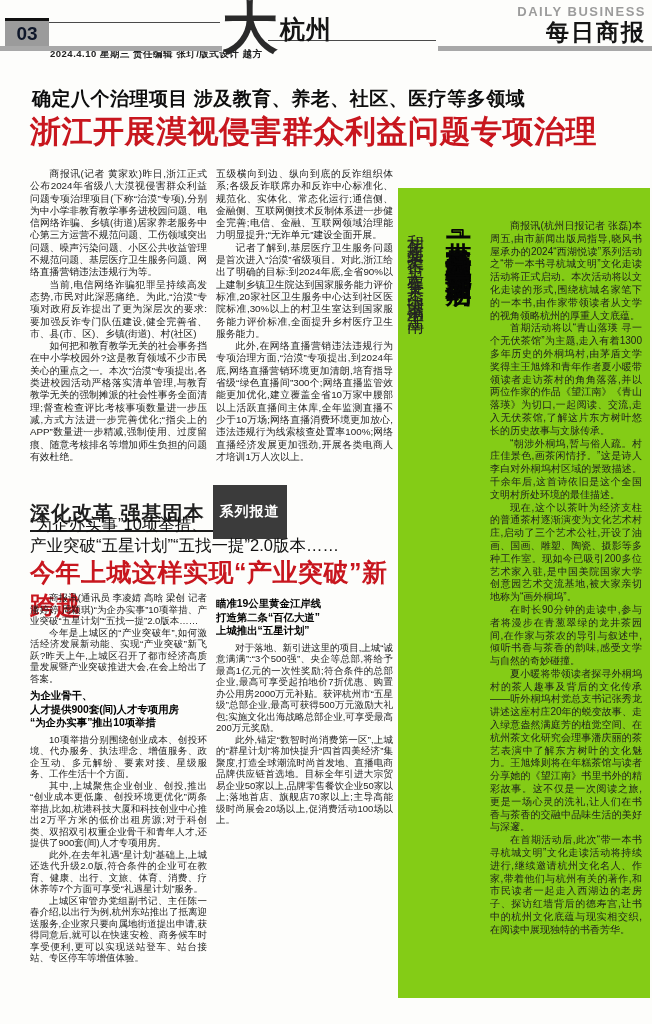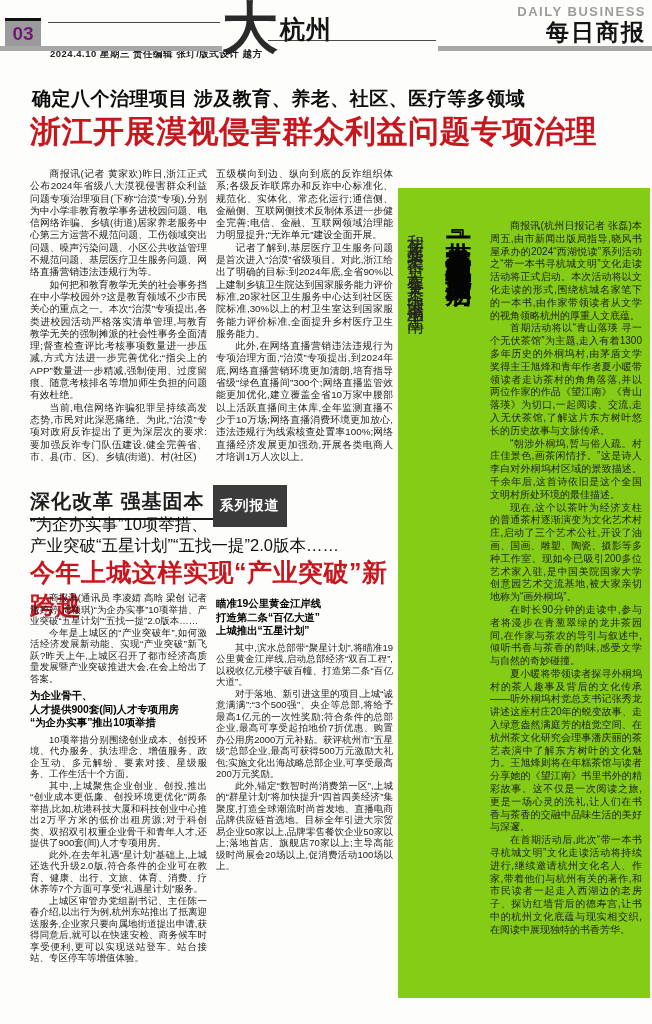--- a/index.html
+++ b/index.html
@@ -5,43 +5,43 @@
   html,body{margin:0;padding:0;background:#888;}
   .page{
     position:relative;width:652px;height:1024px;background:#fdfdfb;
     font-family:"Liberation Sans",sans-serif;color:#1c1c1c;
     overflow:hidden;margin:0 auto;
   }
   
   .hdr-rule{position:absolute;background:#a8a8a8;}
   .hdr-thinrule{position:absolute;background:#4a4a4a;height:1px;}
   .pagenum{
-    position:absolute;left:5px;top:18px;width:36px;height:25px;
-    background:#9b9b9b;color:#701a75;font-size:19px;font-weight:700;
+    position:absolute;left:5px;top:18px;width:44px;height:25px;
+    background:#9b9b9b;color:#0f172a;font-size:19px;font-weight:700;
     display:flex;align-items:center;justify-content:center;
     border-top:3px solid #111;
   }
   .dateline{position:absolute;left:50px;top:30px;font-size:9.5px;font-weight:700;color:#222;letter-spacing:.5px;margin-top:18px;}
   .mast{position:absolute;left:222px;top:2px;display:flex;align-items:flex-end;}
   .mast .big-da{font-size:56px;line-height:52px;font-weight:900;color:#2a2a2a;}
   .mast .city{font-size:25px;font-weight:900;color:#161616;margin:0 0 8px 2px;letter-spacing:1px;text-align:right;}
   .mast-en{position:absolute;right:6px;top:4px;font-size:13px;font-weight:700;color:#9c9c9c;letter-spacing:1.5px;}
   .mast-cn{position:absolute;right:6px;top:17px;font-size:23px;font-weight:900;color:#141414;letter-spacing:2px;font-family:"Liberation Serif",serif;}
   
   .top-kicker{position:absolute;left:32px;top:86px;width:592px;font-size:19px;font-weight:600;color:#0d0d0d;letter-spacing:.5px;}
   .top-headline{position:absolute;left:30px;top:112px;width:596px;margin:0;font-size:31px;line-height:40px;font-weight:900;color:#c8161e;letter-spacing:.5px;}
   .top-cols{position:absolute;left:30px;top:168px;width:363px;height:296px;display:flex;gap:9px;overflow:hidden;justify-content:space-between;}
   .ncol{width:177px;overflow:hidden;}
   .para{margin:0;font-size:9.8px;line-height:12.3px;text-align:justify;text-indent:2em;color:#1d1d1d;}
   .para.cont{text-indent:0;}
   .para.subhead{text-indent:0;font-weight:800;white-space:pre-line;font-size:10.8px;line-height:14px;margin:5px 0 4px;color:#000;}
   
   .badge-row{position:absolute;left:30px;top:478px;display:flex;align-items:flex-end;}
   .badge-title{font-size:20px;font-weight:800;color:#1f1f1f;letter-spacing:1px;border-bottom:2px solid #1b1b1b;padding:0 8px 3px 0;}
-  .badge-tag{background:#3b3b3b;color:#fff;font-size:14px;font-weight:700;padding:12px 7px;transform:translateY(7px);letter-spacing:1px;}
+  .badge-tag{background:#3b3b3b;color:#fff;font-size:14px;font-weight:700;padding:18px 7px;transform:translateY(7px);letter-spacing:1px;}
   .series-kicker{position:absolute;left:30px;top:514px;width:366px;font-size:16.5px;line-height:21px;font-weight:500;color:#111;}
   .series-headline{position:absolute;left:30px;top:556px;width:366px;margin:0;font-size:25px;font-weight:900;color:#c8161e;letter-spacing:.5px;}
   .series-cols{position:absolute;left:30px;top:592px;width:363px;height:424px;display:flex;gap:9px;overflow:hidden;}
   .series-cols .para{font-size:9.5px;line-height:11.5px;}
   .series-cols .para.subhead{font-size:10.4px;line-height:13.5px;}
   
   .culture-box{position:absolute;left:398px;top:188px;width:252px;height:810px;background:#84cc16;}
   .vert-block{
     position:absolute;left:4px;top:32px;height:760px;
     writing-mode:vertical-rl;text-orientation:upright;
@@ -70,22 +70,22 @@
     <div class="hdr-rule" style="left:0;top:46px;width:222px;height:5px;"></div>
     <div class="hdr-rule" style="left:438px;top:46px;width:214px;height:5px;"></div>
   </header>
 
   <section>
     <div class="top-kicker">确定八个治理项目 涉及教育、养老、社区、医疗等多领域</div>
     <h1 class="top-headline">浙江开展漠视侵害群众利益问题专项治理</h1>
     <div class="top-cols">
       <div class="ncol">
           <p class="para">商报讯(记者 黄家欢)昨日,浙江正式公布2024年省级八大漠视侵害群众利益问题专项治理项目(下称“治漠”专项),分别为中小学非教育教学事务进校园问题、电信网络诈骗、乡镇(街道)居家养老服务中心第三方运营不规范问题、工伤领域突出问题、噪声污染问题、小区公共收益管理不规范问题、基层医疗卫生服务问题、网络直播营销违法违规行为等。</p>
+          <p class="para">当前,电信网络诈骗犯罪呈持续高发态势,市民对此深恶痛绝。为此,“治漠”专项对政府反诈提出了更为深层次的要求:要加强反诈专门队伍建设,健全完善省、市、县(市、区)、乡镇(街道)、村(社区)</p>
           <p class="para">如何把和教育教学无关的社会事务挡在中小学校园外?这是教育领域不少市民关心的重点之一。本次“治漠”专项提出,各类进校园活动严格落实清单管理,与教育教学无关的强制摊派的社会性事务全面清理;督查检查评比考核事项数量进一步压减,方式方法进一步完善优化;“指尖上的APP”数量进一步精减,强制使用、过度留痕、随意考核排名等增加师生负担的问题有效杜绝。</p>
-          <p class="para">当前,电信网络诈骗犯罪呈持续高发态势,市民对此深恶痛绝。为此,“治漠”专项对政府反诈提出了更为深层次的要求:要加强反诈专门队伍建设,健全完善省、市、县(市、区)、乡镇(街道)、村(社区)</p>
         </div>
       <div class="ncol">
           <p class="para cont">五级横向到边、纵向到底的反诈组织体系;各级反诈联席办和反诈中心标准化、规范化、实体化、常态化运行;通信侧、金融侧、互联网侧技术反制体系进一步健全完善;电信、金融、互联网领域治理能力明显提升;“无诈单元”建设全面开展。</p>
           <p class="para">记者了解到,基层医疗卫生服务问题是首次进入“治漠”省级项目。对此,浙江给出了明确的目标:到2024年底,全省90%以上建制乡镇卫生院达到国家服务能力评价标准,20家社区卫生服务中心达到社区医院标准,30%以上的村卫生室达到国家服务能力评价标准,全面提升乡村医疗卫生服务能力。</p>
           <p class="para">此外,在网络直播营销违法违规行为专项治理方面,“治漠”专项提出,到2024年底,网络直播营销环境更加清朗,培育指导省级“绿色直播间”300个;网络直播监管效能更加优化,建立覆盖全省10万家中腰部以上活跃直播间主体库,全年监测直播不少于10万场;网络直播消费环境更加放心,违法违规行为线索核查处置率100%;网络直播经济发展更加强劲,开展各类电商人才培训1万人次以上。</p>
         </div>
     </div>
   </section>
 
   <section>
@@ -105,21 +105,20 @@
 “为企办实事”推出10项举措</p>
           <p class="para">10项举措分别围绕创业成本、创投环境、代办服务、执法理念、增值服务、政企互动、多元解纷、要素对接、星级服务、工作生活十个方面。</p>
           <p class="para">其中,上城聚焦企业创业、创投,推出“创业成本更低廉、创投环境更优化”两条举措,比如,杭港科技大厦和科技创业中心推出2万平方米的低价出租房源;对于科创类、双招双引权重企业骨干和青年人才,还提供了900套(间)人才专项用房。</p>
           <p class="para">此外,在去年礼遇“星计划”基础上,上城还迭代升级2.0版,符合条件的企业可在教育、健康、出行、文旅、体育、消费、疗休养等7个方面可享受“礼遇星计划”服务。</p>
           <p class="para">上城区审管办党组副书记、主任陈一春介绍,以出行为例,杭州东站推出了抵离迎送服务,企业家只要向属地街道提出申请,获得同意后,就可以在快速安检、商务候车时享受便利,更可以实现送站登车、站台接站、专区停车等增值体验。</p>
         </div>
       <div class="ncol">
           <p class="para subhead">瞄准19公里黄金江岸线
 打造第二条“百亿大道”
 上城推出“五星计划”</p>
-          <p class="para">其中,滨水总部带“聚星计划”,将瞄准19公里黄金江岸线,启动总部经济“双百工程”,以税收亿元楼宇破百幢、打造第二条“百亿大道”。</p>
           <p class="para">对于落地、新引进这里的项目,上城“诚意满满”:“3个500强”、央企等总部,将给予最高1亿元的一次性奖励;符合条件的总部企业,最高可享受起拍地价7折优惠、购置办公用房2000万元补贴。获评杭州市“五星级”总部企业,最高可获得500万元激励大礼包;实施文化出海战略总部企业,可享受最高200万元奖励。</p>
           <p class="para">此外,锚定“数智时尚消费第一区”,上城的“群星计划”将加快提升“四首四美经济”集聚度,打造全球潮流时尚首发地、直播电商品牌供应链首选地。目标全年引进大宗贸易企业50家以上,品牌零售餐饮企业50家以上;落地首店、旗舰店70家以上;主导高能级时尚展会20场以上,促消费活动100场以上。</p>
         </div>
     </div>
   </section>
 
   <aside class="culture-box">
     <div class="vert-block">
       <h2 class="vtitle">『带一本书寻杭城文明』文化走读活动周五启动</h2>
       <div class="vsub">和茅盾文学奖得主一起在春天走茶山读茶书望江南</div>

